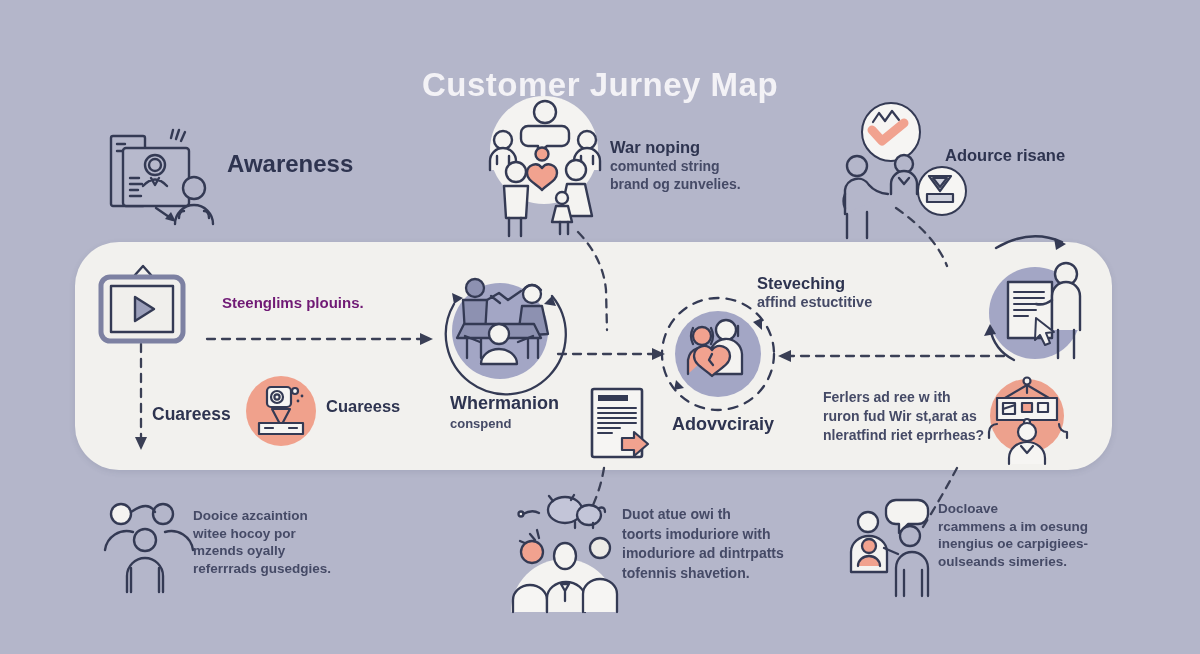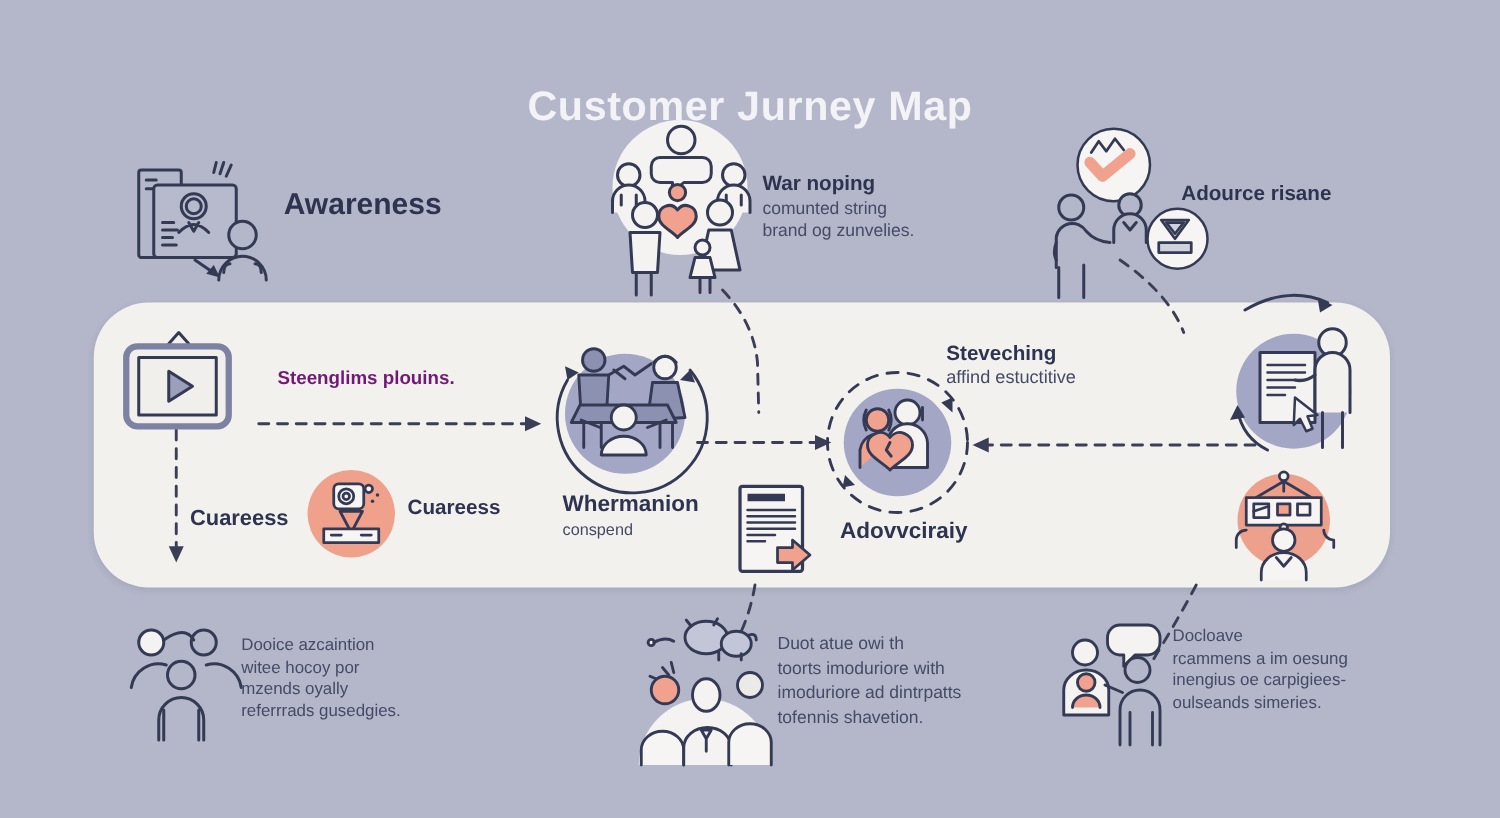--- a/index.html
+++ b/index.html
@@ -6,21 +6,21 @@
   body{width:1200px;height:654px;overflow:hidden;background:#b4b6ca;
        font-family:"Liberation Sans","DejaVu Sans",sans-serif;}
   .canvas{position:relative;width:1200px;height:654px;background:#b4b6ca;}
   .abs{position:absolute;}
   .band{position:absolute;left:75px;top:242px;width:1037px;height:228px;
         background:#f2f1ee;border-radius:44px;box-shadow:0 2px 6px rgba(60,64,92,.12);}
   .title{position:absolute;left:0;top:18px;width:1200px;text-align:center;
          font-size:33px;font-weight:bold;letter-spacing:.5px;color:#f3f2f6;margin-top:48px;}
   .h1{font-weight:bold;color:#2e3450;}
   .sub{font-weight:bold;color:#701a75;}
-  .body{color:#454a66;}
+  .body{color:#454a66;font-weight:bold;}
   .circle{position:absolute;border-radius:50%;}
   svg{display:block;overflow:visible;}
   .note div{white-space:nowrap;}
 </style>
 </head>
 <body>
 
 <div class="canvas">
 
   <div class="title">Customer Jurney Map</div>
@@ -160,20 +160,25 @@
     <circle cx="68" cy="36" r="10" fill="#f4f3f1"></circle>
     <path d="M52,80 v-18 a16,16 0 0 1 32,-2 v20 z" fill="#f4f3f1"></path>
     <path d="M80,42 v-10"></path>
     <path d="M54,56 c-6,-8 -18,-3 -18,6 c0,9 11,13 18,20 c7,-7 18,-11 18,-20 c0,-9 -12,-14 -18,-6 z" fill="#f1a28f"></path>
     <path d="M54,60 l-3,6 l4,5"></path>
   </svg>
   <div class="abs h1" style="left:672px;top:414px;font-size:18px">Adovvciraiy</div>
   <div class="abs h1" style="left:757px;top:274px;font-size:16.5px">Steveching</div>
   <div class="abs body" style="left:757px;top:294px;font-size:14.5px">affind estuctitive</div>
 
+  <div class="abs body note" style="left:823px;top:388px;font-size:14px;line-height:19px">
+    <div>Ferlers ad ree w ith</div>
+    <div>ruron fud Wir st,arat as</div>
+    <div>nleratfind riet eprrheas?</div>
+  </div>
 
   <svg class="abs" style="left:588px;top:386px" width="62" height="78" viewBox="0 0 62 78" fill="none" stroke="#343a54" stroke-width="2.6" stroke-linecap="round" stroke-linejoin="round">
     <rect x="4" y="3" width="50" height="68" rx="2" fill="#f6f5f3"></rect>
     <rect x="10" y="9" width="30" height="6" fill="#343a54" stroke="none"></rect>
     <path d="M10,22 h38 M10,27 h38 M10,32 h38 M10,37 h38 M10,42 h22 M10,47 h14" stroke-width="2"></path>
     <path d="M34,52 h12 v-6 l14,12 l-14,12 v-6 h-12 z" fill="#f1a28f" stroke-width="2.2"></path>
   </svg>
 
   <svg class="abs" style="left:978px;top:222px" width="140" height="150" viewBox="0 0 140 150" fill="none" stroke="#343a54" stroke-width="2.4" stroke-linecap="round" stroke-linejoin="round">
     <circle cx="57" cy="91" r="46" fill="#a3a6c5" stroke="none"></circle>

